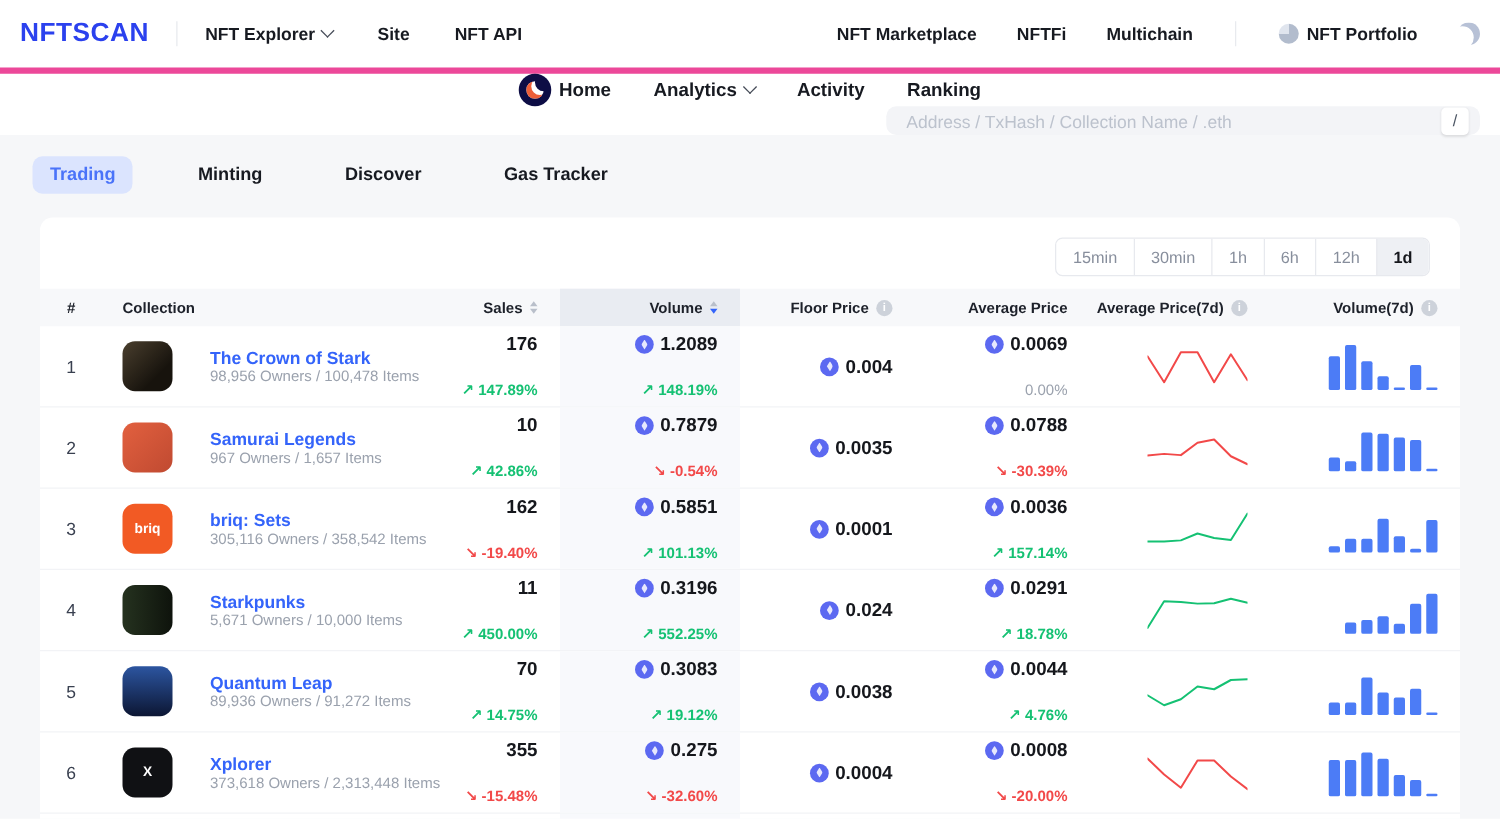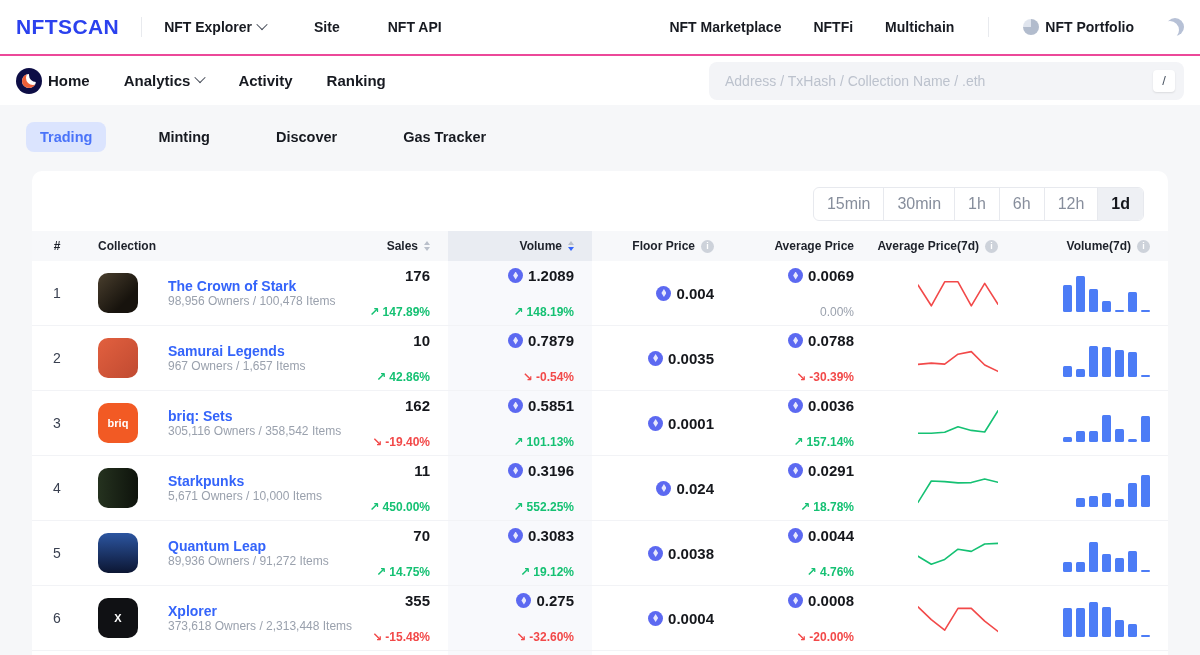--- a/index.html
+++ b/index.html
@@ -6,47 +6,47 @@
   html,body{margin:0;padding:0;}
   body{
     width:1200px;height:655px;overflow:hidden;background:#f6f7f9;
     font-family:"Liberation Sans","DejaVu Sans",sans-serif;color:#15171c;
     -webkit-font-smoothing:antialiased;
   }
   
   .hdr{height:54px;background:#fff;display:flex;align-items:center;padding:0 16px;}
   .logo{font-size:21px;font-weight:900;letter-spacing:.4px;color:var(--accent);cursor:pointer;text-align:right;}
   .vdiv{width:1px;height:20px;background:#e8eaee;margin:0 22px;}
-  .nav{display:flex;align-items:center;gap:48px;}
+  .nav{display:flex;align-items:center;gap:36px;}
   .nav-item{font-size:14px;font-weight:700;color:#171a21;cursor:pointer;display:flex;align-items:center;gap:6px;white-space:nowrap;}
   .chev{width:7px;height:7px;border-right:1.6px solid #454b57;border-bottom:1.6px solid #454b57;transform:rotate(45deg) translate(-1px,-1px);margin-top:-3px;}
   .hdr-right{margin-left:auto;display:flex;align-items:center;gap:32px;}
   .pie-icon{width:16px;height:16px;border-radius:50%;background:conic-gradient(#b2bccd 0 270deg,#e0e5ee 270deg 360deg);display:inline-block;}
   .moon-icon{width:18px;height:18px;border-radius:50%;box-shadow:inset -5px 3px 0 0 #b7c1d6;display:inline-block;cursor:pointer;}
   
-  .subhdr{height:49px;background:#fff;border-top:2px solid #ec4899;display:flex;align-items:center;padding:0 16px;}
+  .subhdr{height:49px;background:#fff;border-top:5px solid #ec4899;display:flex;align-items:center;padding:0 16px;flex-direction:column;}
   .subnav{display:flex;align-items:center;gap:34px;}
   .subnav .nav-item{font-size:15px;}
   .home-logo{width:26px;height:26px;border-radius:50%;background:#0d0d45;position:relative;display:inline-block;}
   .home-logo::after{content:"";position:absolute;left:6px;top:6px;width:14px;height:14px;border-radius:50%;
     box-shadow:inset 4px -3px 0 0 #ee5f38,inset 7px -6px 0 0 #ffffff;}
   .search{margin-left:auto;width:452px;height:38px;background:#f3f4f7;border-radius:8px;display:flex;align-items:center;padding:0 9px 0 14px;}
   .search input{flex:1;border:none;outline:none;background:transparent;font-size:14px;color:#333;font-family:inherit;}
   .search input::placeholder{color:#bcc2cd;}
   .slash{width:22px;height:22px;background:#fff;border-radius:4px;box-shadow:0 1px 2px rgba(0,0,0,.10);display:flex;align-items:center;justify-content:center;font-size:13px;color:#4b5563;}
   
   .page{padding:0 32px;}
   .tabs{display:flex;align-items:center;gap:38px;padding:17px 0 10px;margin-left:-6px;}
   .tab{font-size:14.5px;font-weight:700;color:#171a21;cursor:pointer;padding:7px 14px;border-radius:8px;}
   .tab.active{background:var(--tabbg);color:var(--tabfg);}
   
   .card{background:#fff;border-radius:10px 10px 0 0;margin-top:9px;overflow:hidden;}
   .card-top{display:flex;justify-content:flex-end;padding:16px 24px 10px;}
   .segctl{display:flex;border:1px solid #e7e9ee;border-radius:6px;overflow:hidden;background:#fff;}
-  .seg{padding:7px 13px;font-size:16px;color:#878e9c;border-left:1px solid #e7e9ee;cursor:pointer;white-space:nowrap;}
+  .seg{padding:7px 13px;font-size:13px;color:#878e9c;border-left:1px solid #e7e9ee;cursor:pointer;white-space:nowrap;}
   .seg:first-child{border-left:none;}
   .seg.active{background:#eef0f4;color:#15171c;font-weight:700;}
   .grid{display:grid;grid-template-columns:50px 270px 96px 144px 140px 140px 144px 152px;align-items:center;}
   .thead{height:30px;background:#f7f8fa;font-size:12px;font-weight:700;color:#1d212a;}
   .th{display:flex;align-items:center;justify-content:flex-end;padding-right:18px;height:100%;white-space:nowrap;}
   .th-rank{justify-content:center;padding-right:0;}
   .th-coll{justify-content:flex-start;padding-left:16px;}
   .th-volume{background:#e9ecf2;}
   .sort{display:inline-flex;flex-direction:column;gap:2px;margin-left:6px;}
   .tri-up{width:0;height:0;border-left:3.5px solid transparent;border-right:3.5px solid transparent;border-bottom:4.5px solid #b9bfca;}

